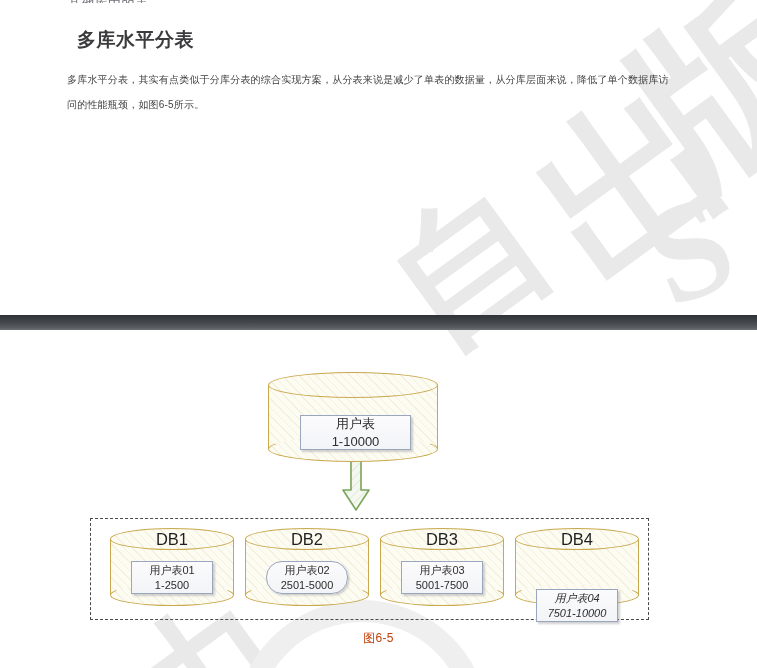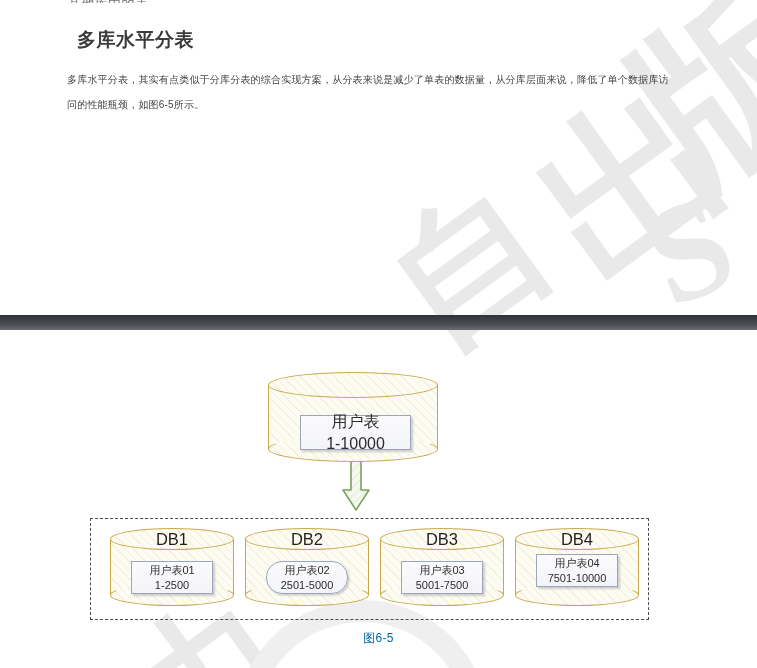--- a/index.html
+++ b/index.html
@@ -141,21 +141,21 @@
   }
   .plate .l1, .plate .l2 { display: block; }
 
   
   #master-node { left: 268px; top: 42px; width: 170px; height: 90px; }
   #master-node .cyl-top    { top: 0;   width: 170px; height: 26px; z-index: 2; }
   #master-node .cyl-body   { top: 13px; width: 170px; height: 64px; z-index: 1; }
   #master-node .cyl-bottom { top: 64px; width: 170px; height: 26px; z-index: 1; }
   #master-plate {
     left: 300px; top: 415px; width: 111px; height: 35px;
-    font-size: 16px;
+    font-size: 13px;
   }
 
   
   #flow-arrow {
     position: absolute;
     left: 341px;
     top: 126px;
     width: 30px;
     height: 56px;
   }
@@ -200,21 +200,21 @@
   #shard-3 { left: 515px; } #plate-3 { left: 536px; }
 
   
   #figure-caption {
     position: absolute;
     left: 0;
     top: 300px;
     width: 757px;
     text-align: center;
     font-size: 12px;
-    color: #0369a1;
+    color: #c2410c;
     letter-spacing: .3px;
   }
 </style>
 </head>
 <body>
 
 <div id="watermark-layer">
   <span class="wm-char" style="left:545px; top:95px; font-size:175px; transform:rotate(-36deg);">出</span>
   <span class="wm-char" style="left:640px; top:-10px; font-size:185px; transform:rotate(-36deg);">版</span>
   <span class="wm-char" style="left:395px; top:190px; font-size:150px; transform:rotate(-36deg);">自</span>
@@ -292,16 +292,16 @@
   <span class="l2">1-2500</span>
 </div>
 <div id="plate-1" class="plate shard-plate" style="position: absolute; top: 561px;">
   <span class="l1">用户表02</span>
   <span class="l2">2501-5000</span>
 </div>
 <div id="plate-2" class="plate shard-plate" style="position: absolute; top: 561px;">
   <span class="l1">用户表03</span>
   <span class="l2">5001-7500</span>
 </div>
-<div id="plate-3" class="plate shard-plate" style="position: absolute; top: 554px;">
+<div id="plate-3" class="plate shard-plate" style="position: absolute; top: 589px; font-style: italic;">
   <span class="l1">用户表04</span>
   <span class="l2">7501-10000</span>
 </div>
 
 </body></html>

